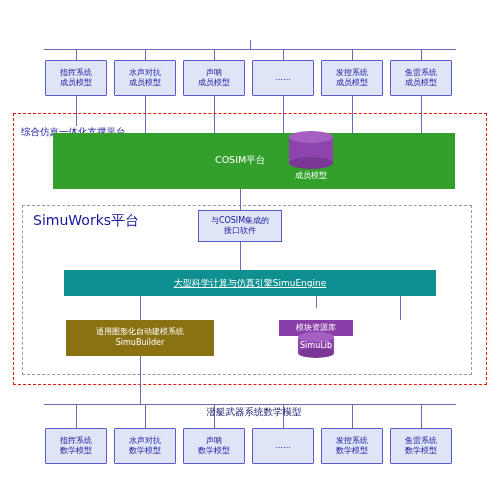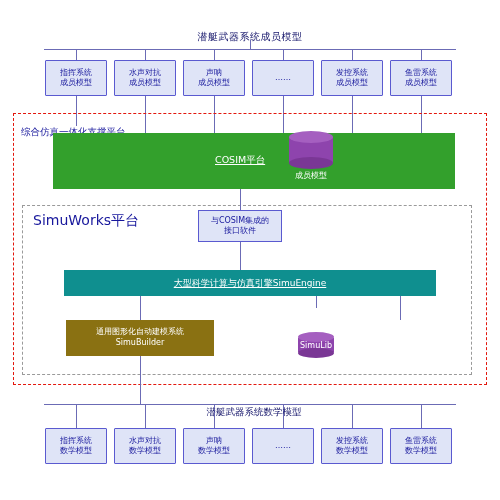--- a/index.html
+++ b/index.html
@@ -63,21 +63,20 @@
   .greenband{
     position:absolute;
     background:#33a02c;
     box-sizing:border-box;
   }
   .cosimtext{
     position:absolute;
     color:#ffffff;
     font-size:9.5px;
     white-space:nowrap;
-    text-decoration:underline;
   }
 
   
   .cyl{position:absolute;}
   .cyl .body{
     position:absolute;left:0;top:6px;width:100%;height:calc(100% - 12px);
     background:#8e44ad;
   }
   .cyl .top{
     position:absolute;left:0;top:0;width:100%;height:12px;
@@ -125,21 +124,20 @@
   }
   .line{position:absolute;background:#6b6bb5;}
   .vline{width:1px;}
   .hline{height:1px;}
 </style>
 </head>
 <body>
 
 <div id="stage">
 
-  <div class="toptitle" style="left:0;top:30px;">潜艇武器系统成员模型</div>
 
   <div class="line hline" style="left:44px;top:49px;width:412px;"></div>
   <div class="line vline" style="left:250px;top:40px;height:9px;"></div>
   <div class="line vline" style="left:76px;top:49px;height:11px;"></div>
   <div class="line vline" style="left:145px;top:49px;height:11px;"></div>
   <div class="line vline" style="left:214px;top:49px;height:11px;"></div>
   <div class="line vline" style="left:283px;top:49px;height:11px;"></div>
   <div class="line vline" style="left:352px;top:49px;height:11px;"></div>
   <div class="line vline" style="left:421px;top:49px;height:11px;"></div>
 
@@ -204,20 +202,23 @@
 
   <div class="line vline" style="left:140px;top:296px;height:24px;"></div>
   <div class="line vline" style="left:316px;top:296px;height:12px;"></div>
   <div class="line vline" style="left:400px;top:296px;height:24px;"></div>
 
   <div class="olive" style="left:66px;top:320px;width:148px;height:36px;">
     <span>通用图形化自动建模系统</span>
     <span>SimuBuilder</span>
   </div>
 
+  <div class="olive" style="left:279px;top:320px;width:74px;height:16px;background:#8a3fa8;font-size:8px;">
+    <span>模块资源库</span>
+  </div>
   <div class="cyl" style="left:298px;top:332px;width:36px;height:26px;">
     <div class="body"></div>
     <div class="top" style="height:10px;"></div>
     <div class="bottom" style="height:10px;"></div>
   </div>
   <div class="cyllabel" style="left:286px;top:341px;width:60px;">SimuLib</div>
 
 
   <div class="line vline" style="left:140px;top:356px;height:48px;"></div>
   <div class="line hline" style="left:44px;top:404px;width:412px;"></div>

